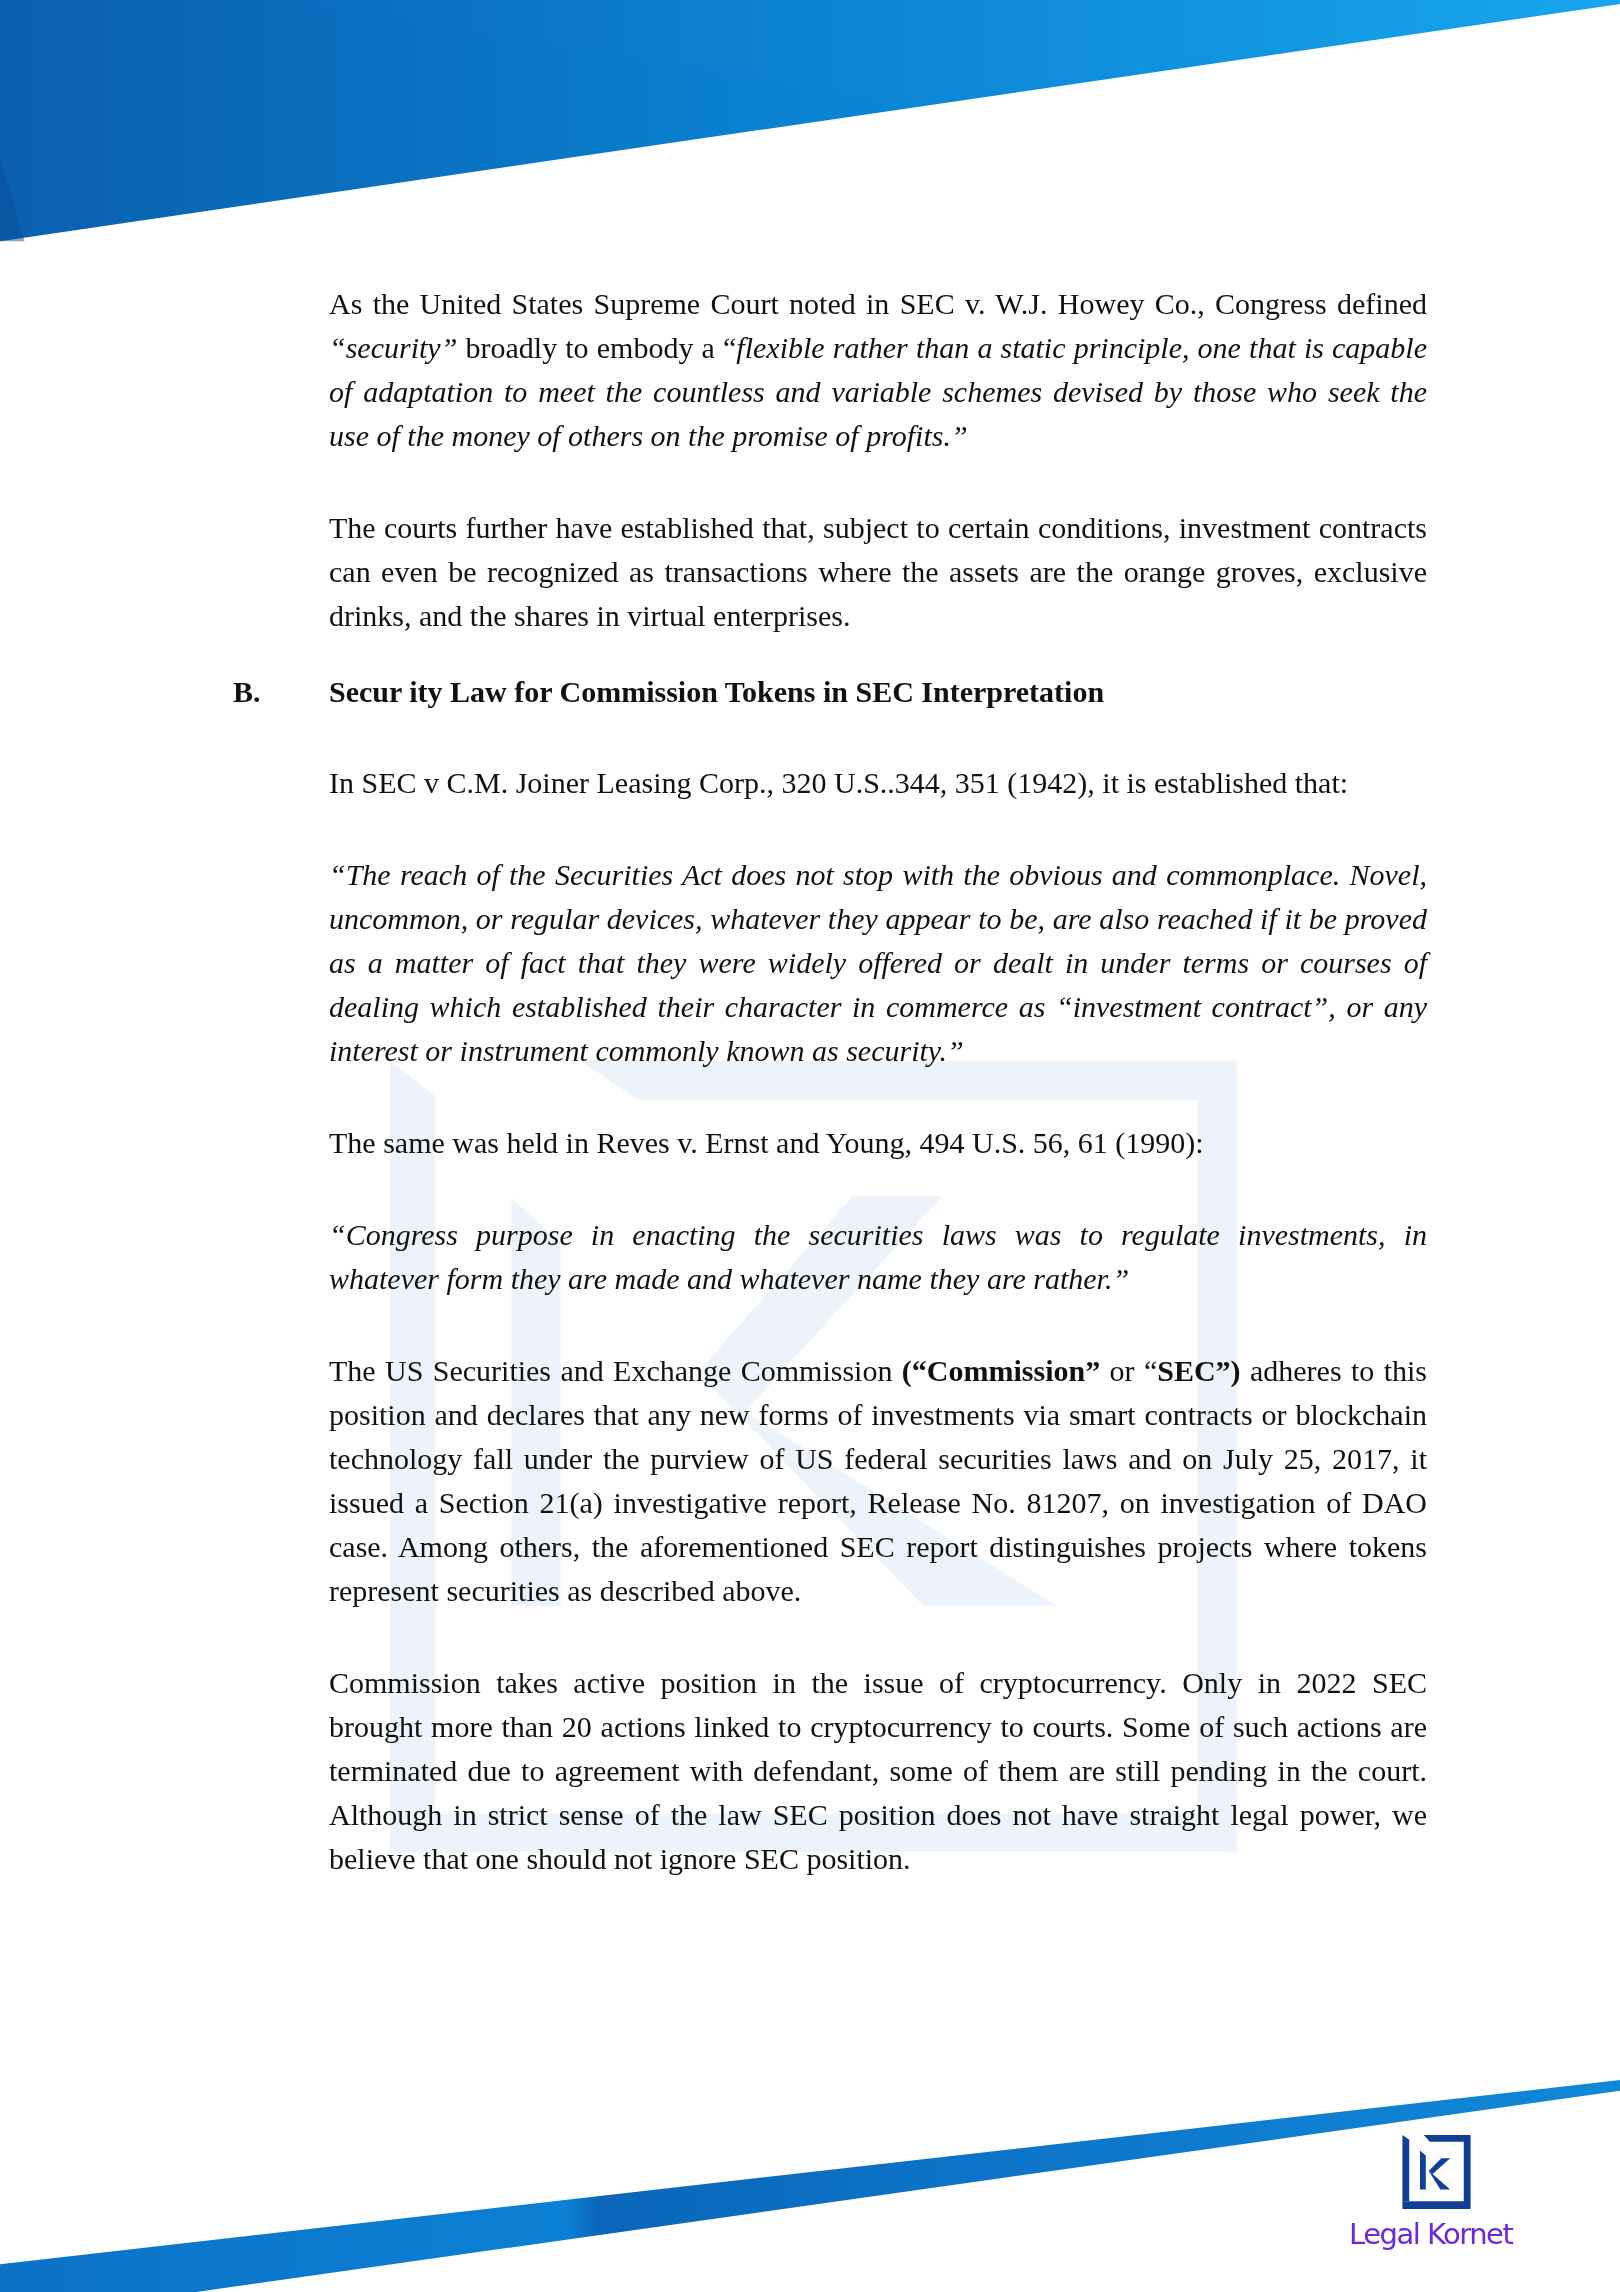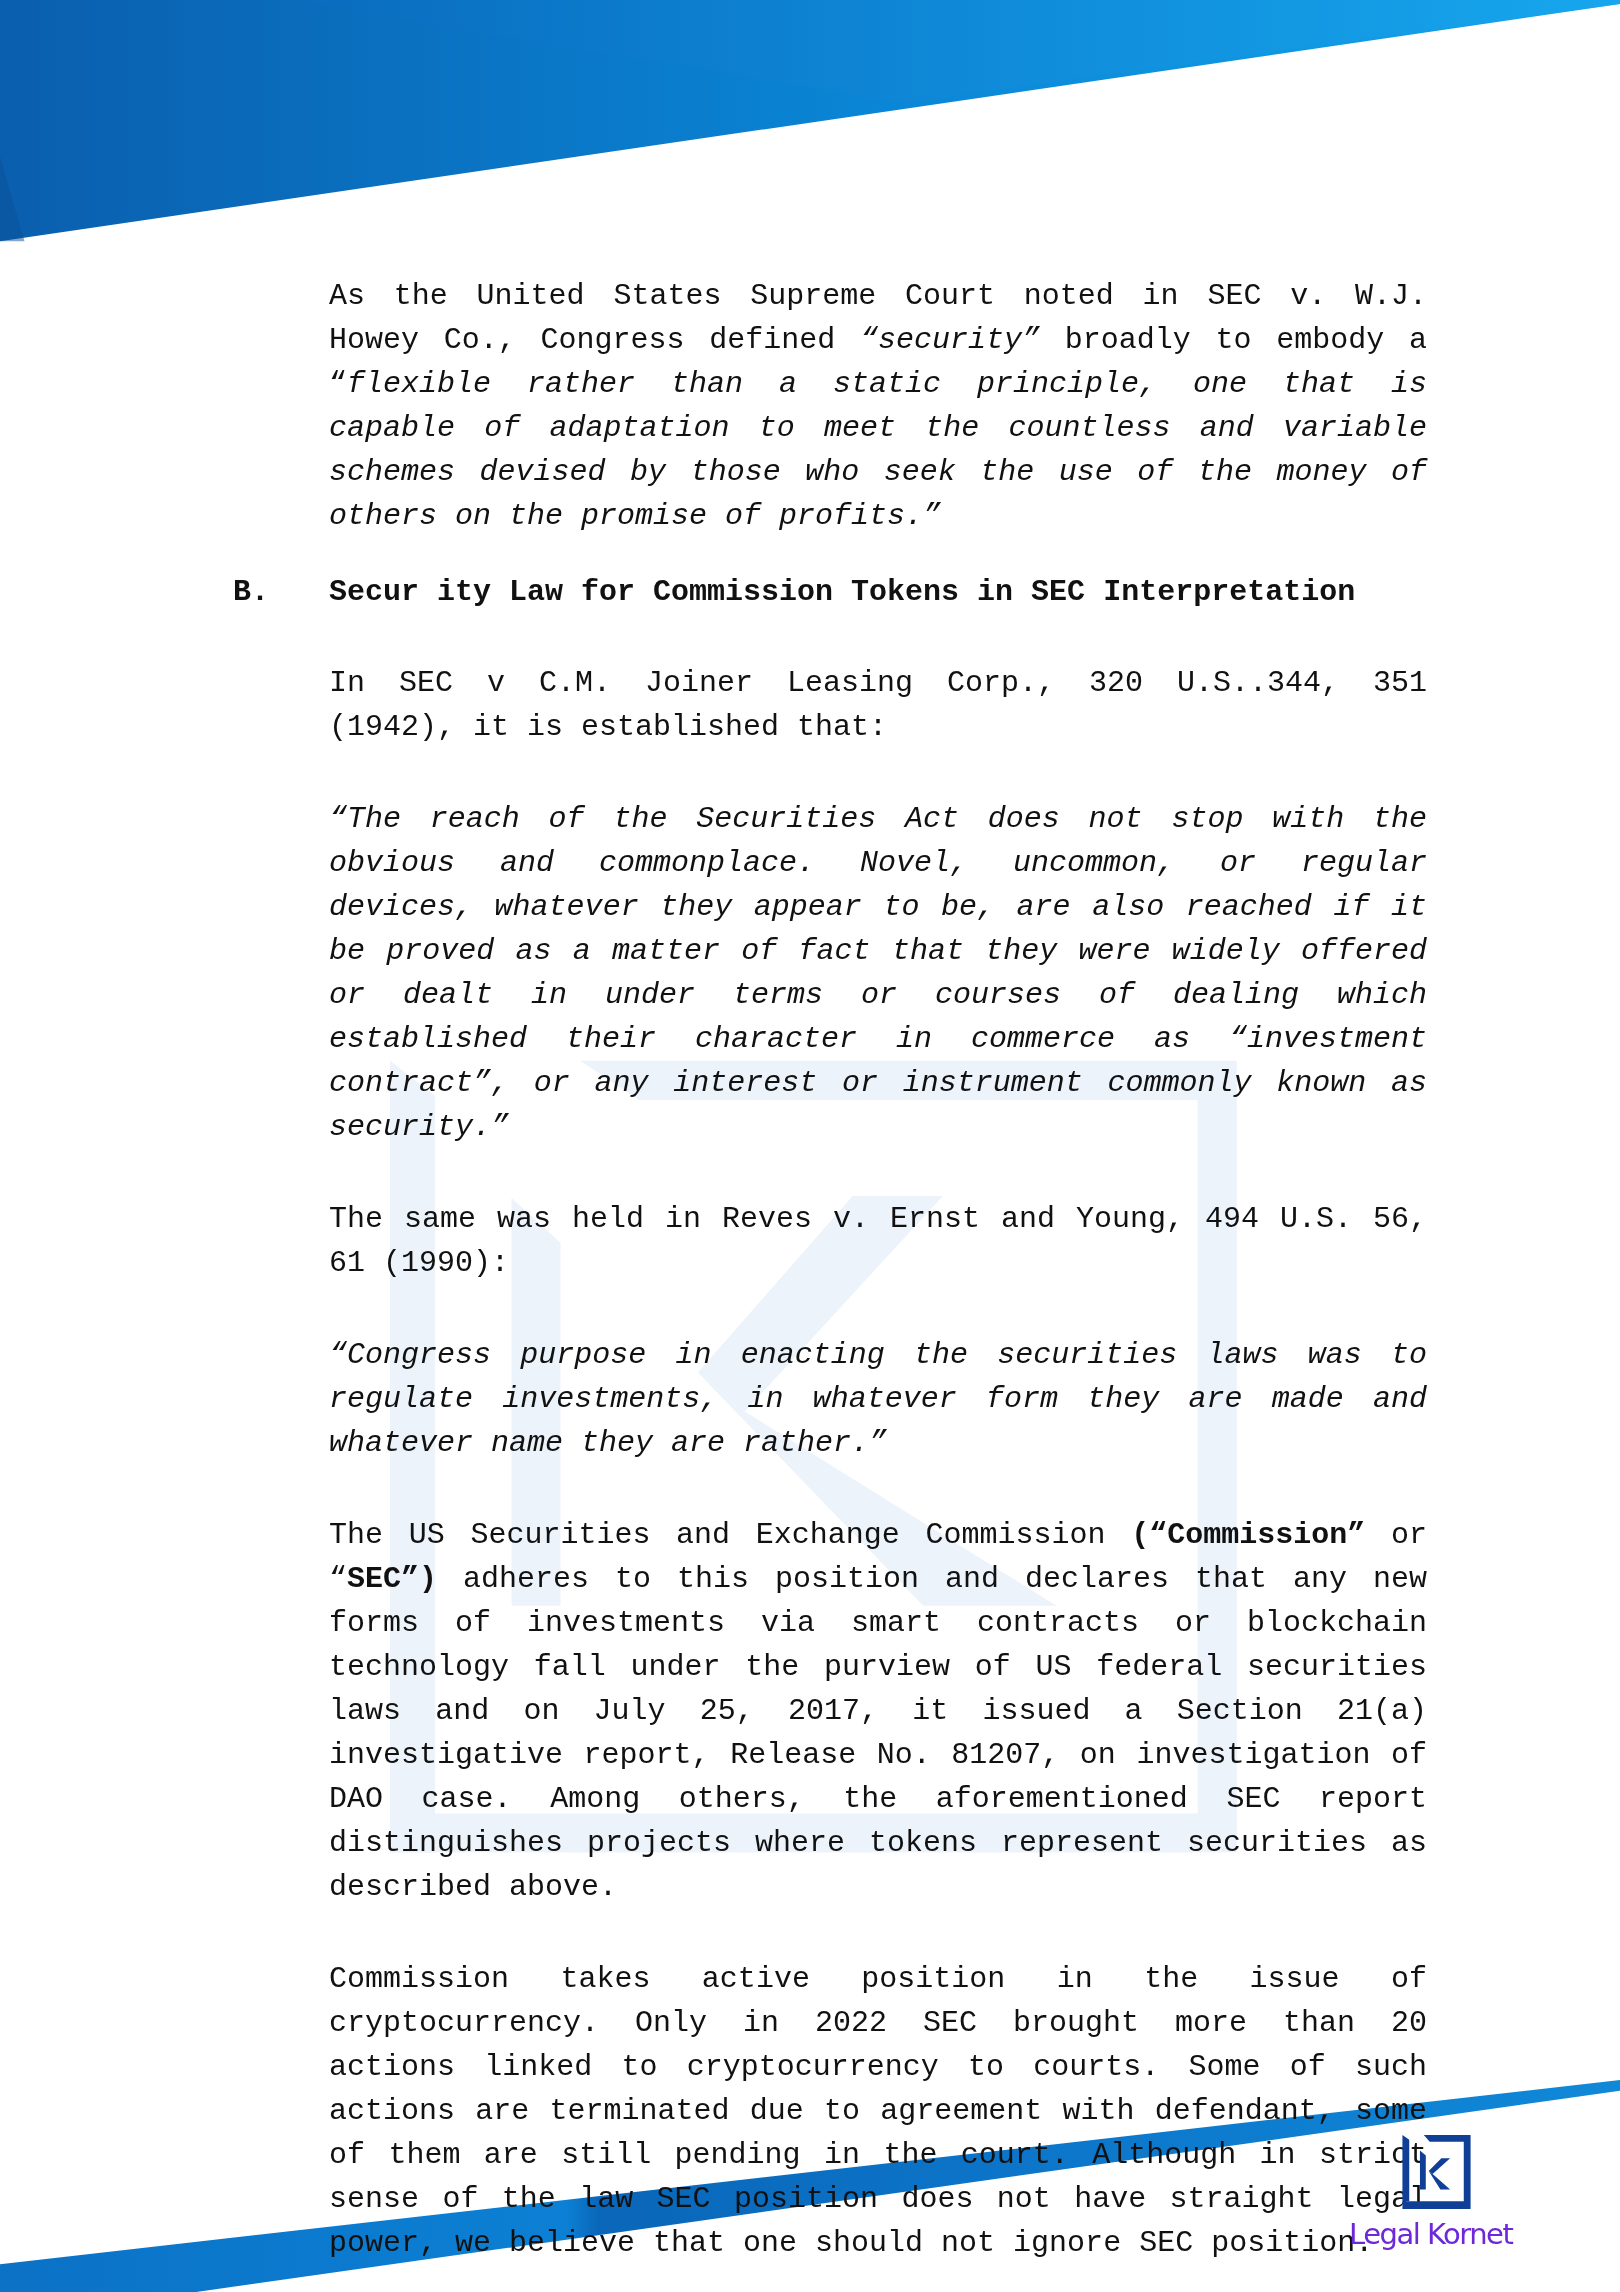--- a/index.html
+++ b/index.html
@@ -5,22 +5,22 @@
   html, body { margin: 0; padding: 0; background: #ffffff; }
   body { width: 1620px; height: 2293px; position: relative; overflow: hidden; }
   .page { position: absolute; left: 0; top: 0; width: 1620px; height: 2293px; background: #fff; }
 
   .deco { position: absolute; left: 0; top: 0; }
 
   .content {
     position: absolute;
     left: 329px;
     width: 1098px;
-    top: 274px;
-    font-family: Liberation Mono, monospace;
+    top: 282px;
+    font-family: Liberation Serif, serif;
     font-size: 30px;
     line-height: 44px;
     color: #111;
     z-index: 2;
   }
   .para { margin: 0; text-align: justify; }
   .para.gap { margin-top: 48px; }
   .para i, .ital { font-style: italic; }
   .para b { font-weight: bold; }
   .quote { font-style: italic; }
@@ -94,20 +94,21 @@
 
       <polygon points="712,1400 760,1440 1078,1638 942,1638"></polygon>
     </g>
   </svg>
 
   <div class="content">
     <p class="para">
       <span>As the United States Supreme Court noted in SEC v. W.J. Howey Co., Congress defined </span><span class="ital">“security”</span><span> broadly to embody a “</span><span class="ital">flexible rather than a static principle, one that is capable of adaptation to meet the countless and variable schemes devised by those who seek the use of the money of others on the promise of profits.”</span>
     </p>
 
+    <p class="para gap">The courts further have established that, subject to certain conditions, investment contracts can even be recognized as transactions where the assets are the orange groves, exclusive drinks, and the shares in virtual enterprises.</p>
 
     <div class="heading">
       <span class="num">B.</span>
       <span>Secur ity Law for Commission Tokens in SEC Interpretation</span>
     </div>
 
     <p class="para heading-after">In SEC v C.M. Joiner Leasing Corp., 320 U.S..344, 351 (1942), it is established that:</p>
 
     <p class="para gap quote">“The reach of the Securities Act does not stop with the obvious and commonplace. Novel, uncommon, or regular devices, whatever they appear to be, are also reached if it be proved as a matter of fact that they were widely offered or dealt in under terms or courses of dealing which established their character in commerce as “investment contract”, or any interest or instrument commonly known as security.”</p>
 

